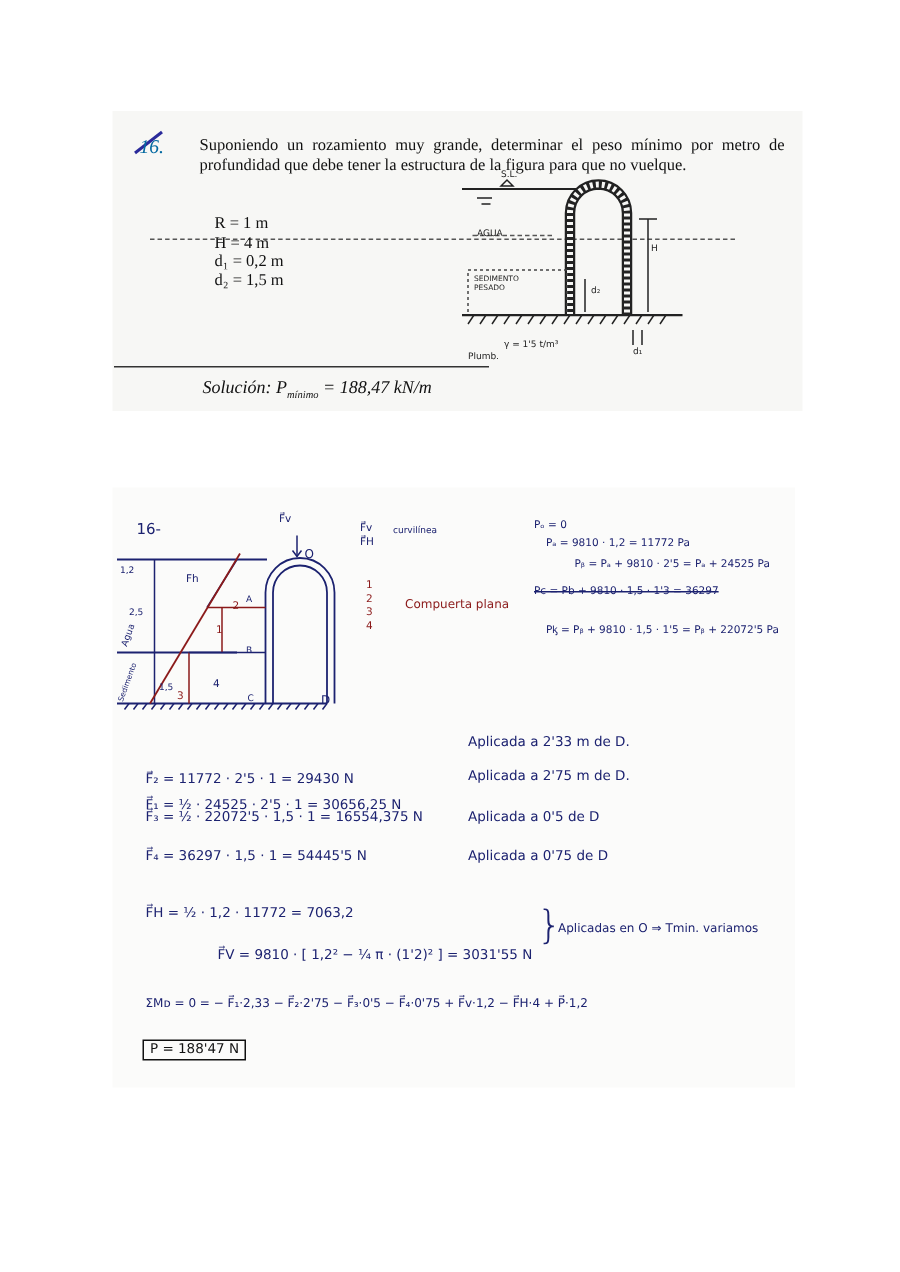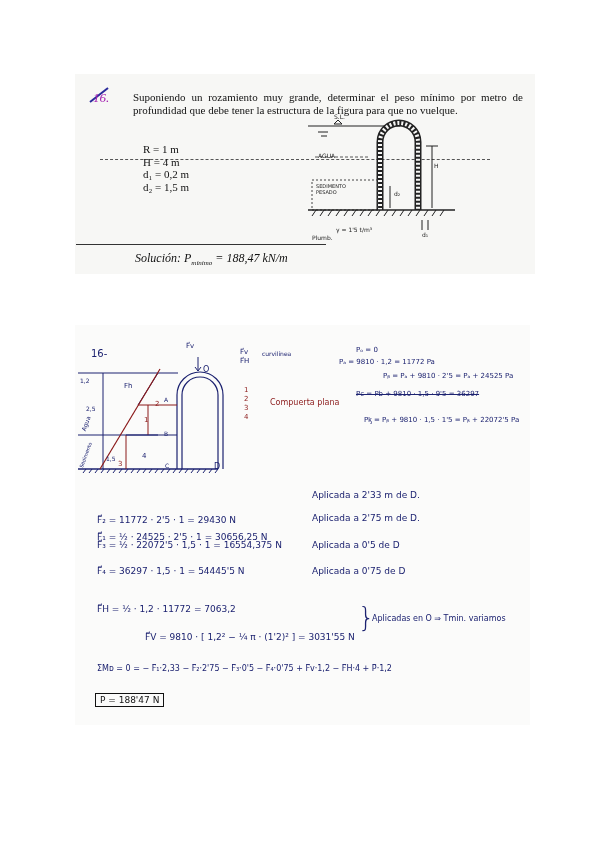--- a/index.html
+++ b/index.html
@@ -1,19 +1,19 @@
 <!DOCTYPE html>
 <html><head>
 <meta charset="utf-8">
 <style>
   html, body { margin:0; padding:0; background:#ffffff; }
   body { width:600px; height:848px; position:relative; overflow:hidden; font-family:"Liberation Serif", serif; }
   .scan1 { position:absolute; left:75px; top:74px; width:460px; height:200px; background:#f7f7f5; }
   .scan2 { position:absolute; left:75px; top:325px; width:455px; height:400px; background:#fbfbfa; }
-  .probnum { position:absolute; left:93px; top:90px; font-size:13px; color:#a21caf; font-style:italic; }
+  .probnum { position:absolute; left:93px; top:90px; font-size:13px; color:#0369a1; font-style:italic; }
   .probnum-strike { position:absolute; left:88px; top:86px; width:22px; height:18px; }
   .stmt { position:absolute; left:133px; top:91px; width:390px; font-size:11px; line-height:13px; color:#111; text-align:justify; }
   .given { position:absolute; left:143px; top:143px; font-size:11px; line-height:12.5px; color:#111; }
   .dash-line { position:absolute; left:100px; top:159px; width:390px; border-top:1px dashed #555; }
   .sol { position:absolute; left:135px; top:251px; font-size:12px; font-weight:normal; font-style:italic; color:#111; }
   .sol sub { font-size:7px; }
   .rule { position:absolute; left:76px; top:244px; width:250px; border-top:1.5px solid #333; }
   .hw { font-family:"DejaVu Sans", sans-serif; color:#1c2270; position:absolute; font-size:9px; white-space:nowrap; }
   .hw-red { color:#8b1a1a; }
   .boxed { border:1.5px solid #111; padding:1px 4px; color:#111; }
@@ -117,23 +117,23 @@
 <div class="hw" style="left:262px;top:350px;font-size:6px;">curvilínea</div>
 <div class="hw hw-red" style="left:244px;top:386px;font-size:7px;line-height:9px;">
   <div>1</div>
   <div>2</div>
   <div>3</div>
   <div>4</div>
 </div>
 <div class="hw hw-red" style="left:270px;top:398px;font-size:8px;">Compuerta plana</div>
 
 <div class="hw" style="left:356px;top:346px;font-size:7px;">Pₒ = 0</div>
-<div class="hw" style="left:339px;top:358px;font-size:7px;">Pₐ = 9810 · 1,2 = 11772 Pa</div>
+<div class="hw" style="left:364px;top:358px;font-size:7px;">Pₐ = 9810 · 1,2 = 11772 Pa</div>
 <div class="hw" style="left:356px;top:372px;font-size:7px;padding-left:27px;">Pᵦ = Pₐ + 9810 · 2'5 = Pₐ + 24525 Pa</div>
-<div class="hw" style="left:356px;top:390px;font-size:7px;text-decoration:line-through;">Pc = Pb + 9810 · 1,5 · 9'5 = 36297</div>
+<div class="hw" style="left:356px;top:390px;font-size:7px;text-decoration:line-through;">Pc = Pb + 9810 · 1,5 · 1'3 = 36297</div>
 <div class="hw" style="left:364px;top:416px;font-size:7px;">Pᶄ = Pᵦ + 9810 · 1,5 · 1'5 = Pᵦ + 22072'5 Pa</div>
 
 <div class="hw" style="left:97px;top:490px;margin-top:42px;">F⃗₁ = ½ · 24525 · 2'5 · 1 = 30656,25 N</div>
 <div class="hw" style="left:312px;top:490px;">Aplicada a 2'33 m de D.</div>
 <div class="hw" style="left:97px;top:515px;">F⃗₂ = 11772 · 2'5 · 1 = 29430 N</div>
 <div class="hw" style="left:312px;top:513px;">Aplicada a 2'75 m de D.</div>
 <div class="hw" style="left:97px;top:540px;">F⃗₃ = ½ · 22072'5 · 1,5 · 1 = 16554,375 N</div>
 <div class="hw" style="left:312px;top:540px;text-align:center;">Aplicada a 0'5 de D</div>
 <div class="hw" style="left:97px;top:566px;">F⃗₄ = 36297 · 1,5 · 1 = 54445'5 N</div>
 <div class="hw" style="left:312px;top:566px;">Aplicada a 0'75 de D</div>

